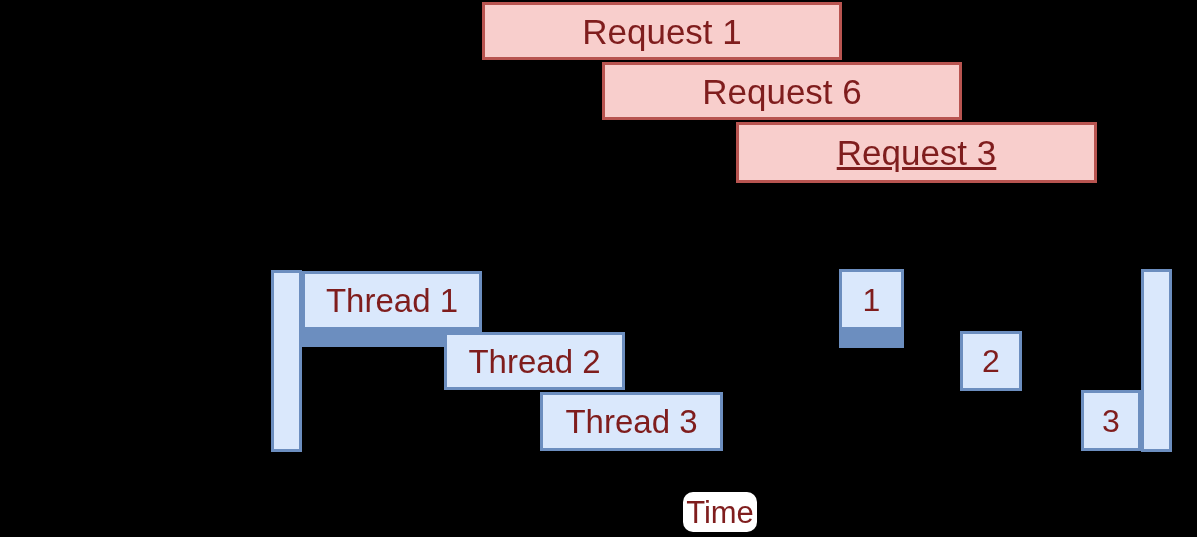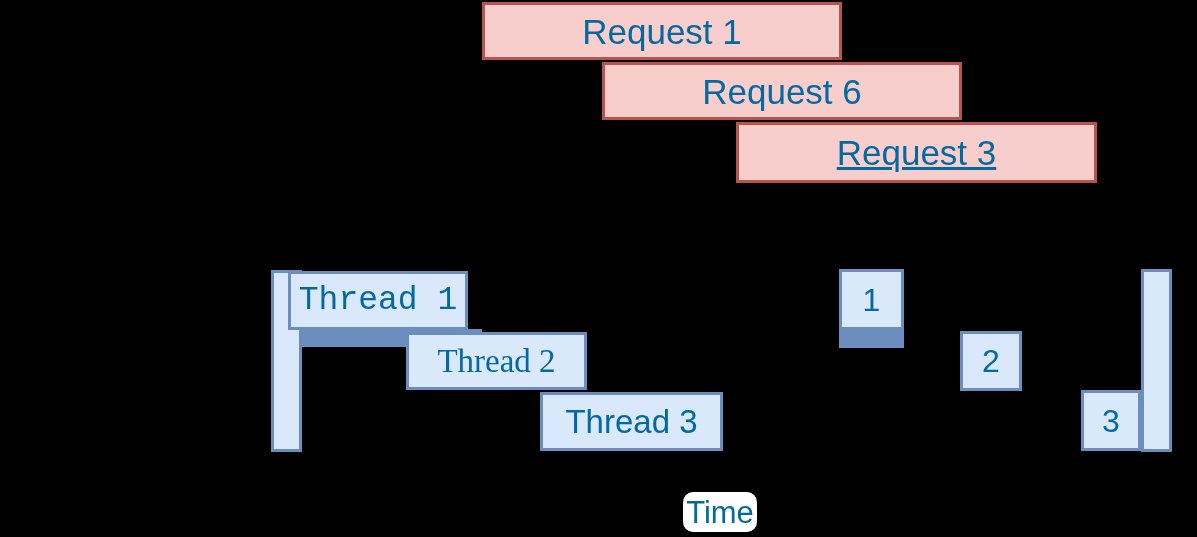--- a/index.html
+++ b/index.html
@@ -7,21 +7,21 @@
     padding: 0;
     background: #000000;
   }
   .canvas {
     position: relative;
     width: 1197px;
     height: 537px;
     background: #000000;
     overflow: hidden;
     font-family: "Liberation Sans", sans-serif;
-    color: #0369a1;
+    color: #7f1d1d;
   }
   .box {
     position: absolute;
     box-sizing: border-box;
     display: flex;
     align-items: center;
     justify-content: center;
     line-height: 1;
   }
   
@@ -35,22 +35,22 @@
   #r2 { left: 602px; top: 62px;  width: 360px; height: 58px; }
   #r3 { left: 736px; top: 122px; width: 361px; height: 61px; text-decoration: underline; }
 
   
   .tbox {
     background: #dae8fc;
     border: 3px solid #6c8ebf;
     font-size: 33px;
     z-index: 3;
   }
-  #t1 { left: 288px; top: 271px; width: 180px; height: 59px; font-family: Liberation Mono, monospace; }
-  #t2 { left: 406px; top: 332px; width: 181px; height: 58px; font-family: Liberation Serif, serif; }
+  #t1 { left: 302px; top: 271px; width: 180px; height: 59px; }
+  #t2 { left: 444px; top: 332px; width: 181px; height: 58px; }
   #t3 { left: 540px; top: 392px; width: 183px; height: 59px; }
   #c1 { left: 839px;  top: 269px; width: 65px; height: 61px; font-size: 32px; }
   #c2 { left: 960px;  top: 331px; width: 62px; height: 60px; font-size: 32px; }
   #c3 { left: 1081px; top: 390px; width: 60px; height: 61px; font-size: 32px; }
 
   
   .vbar {
     position: absolute;
     box-sizing: border-box;
     background: #dae8fc;

